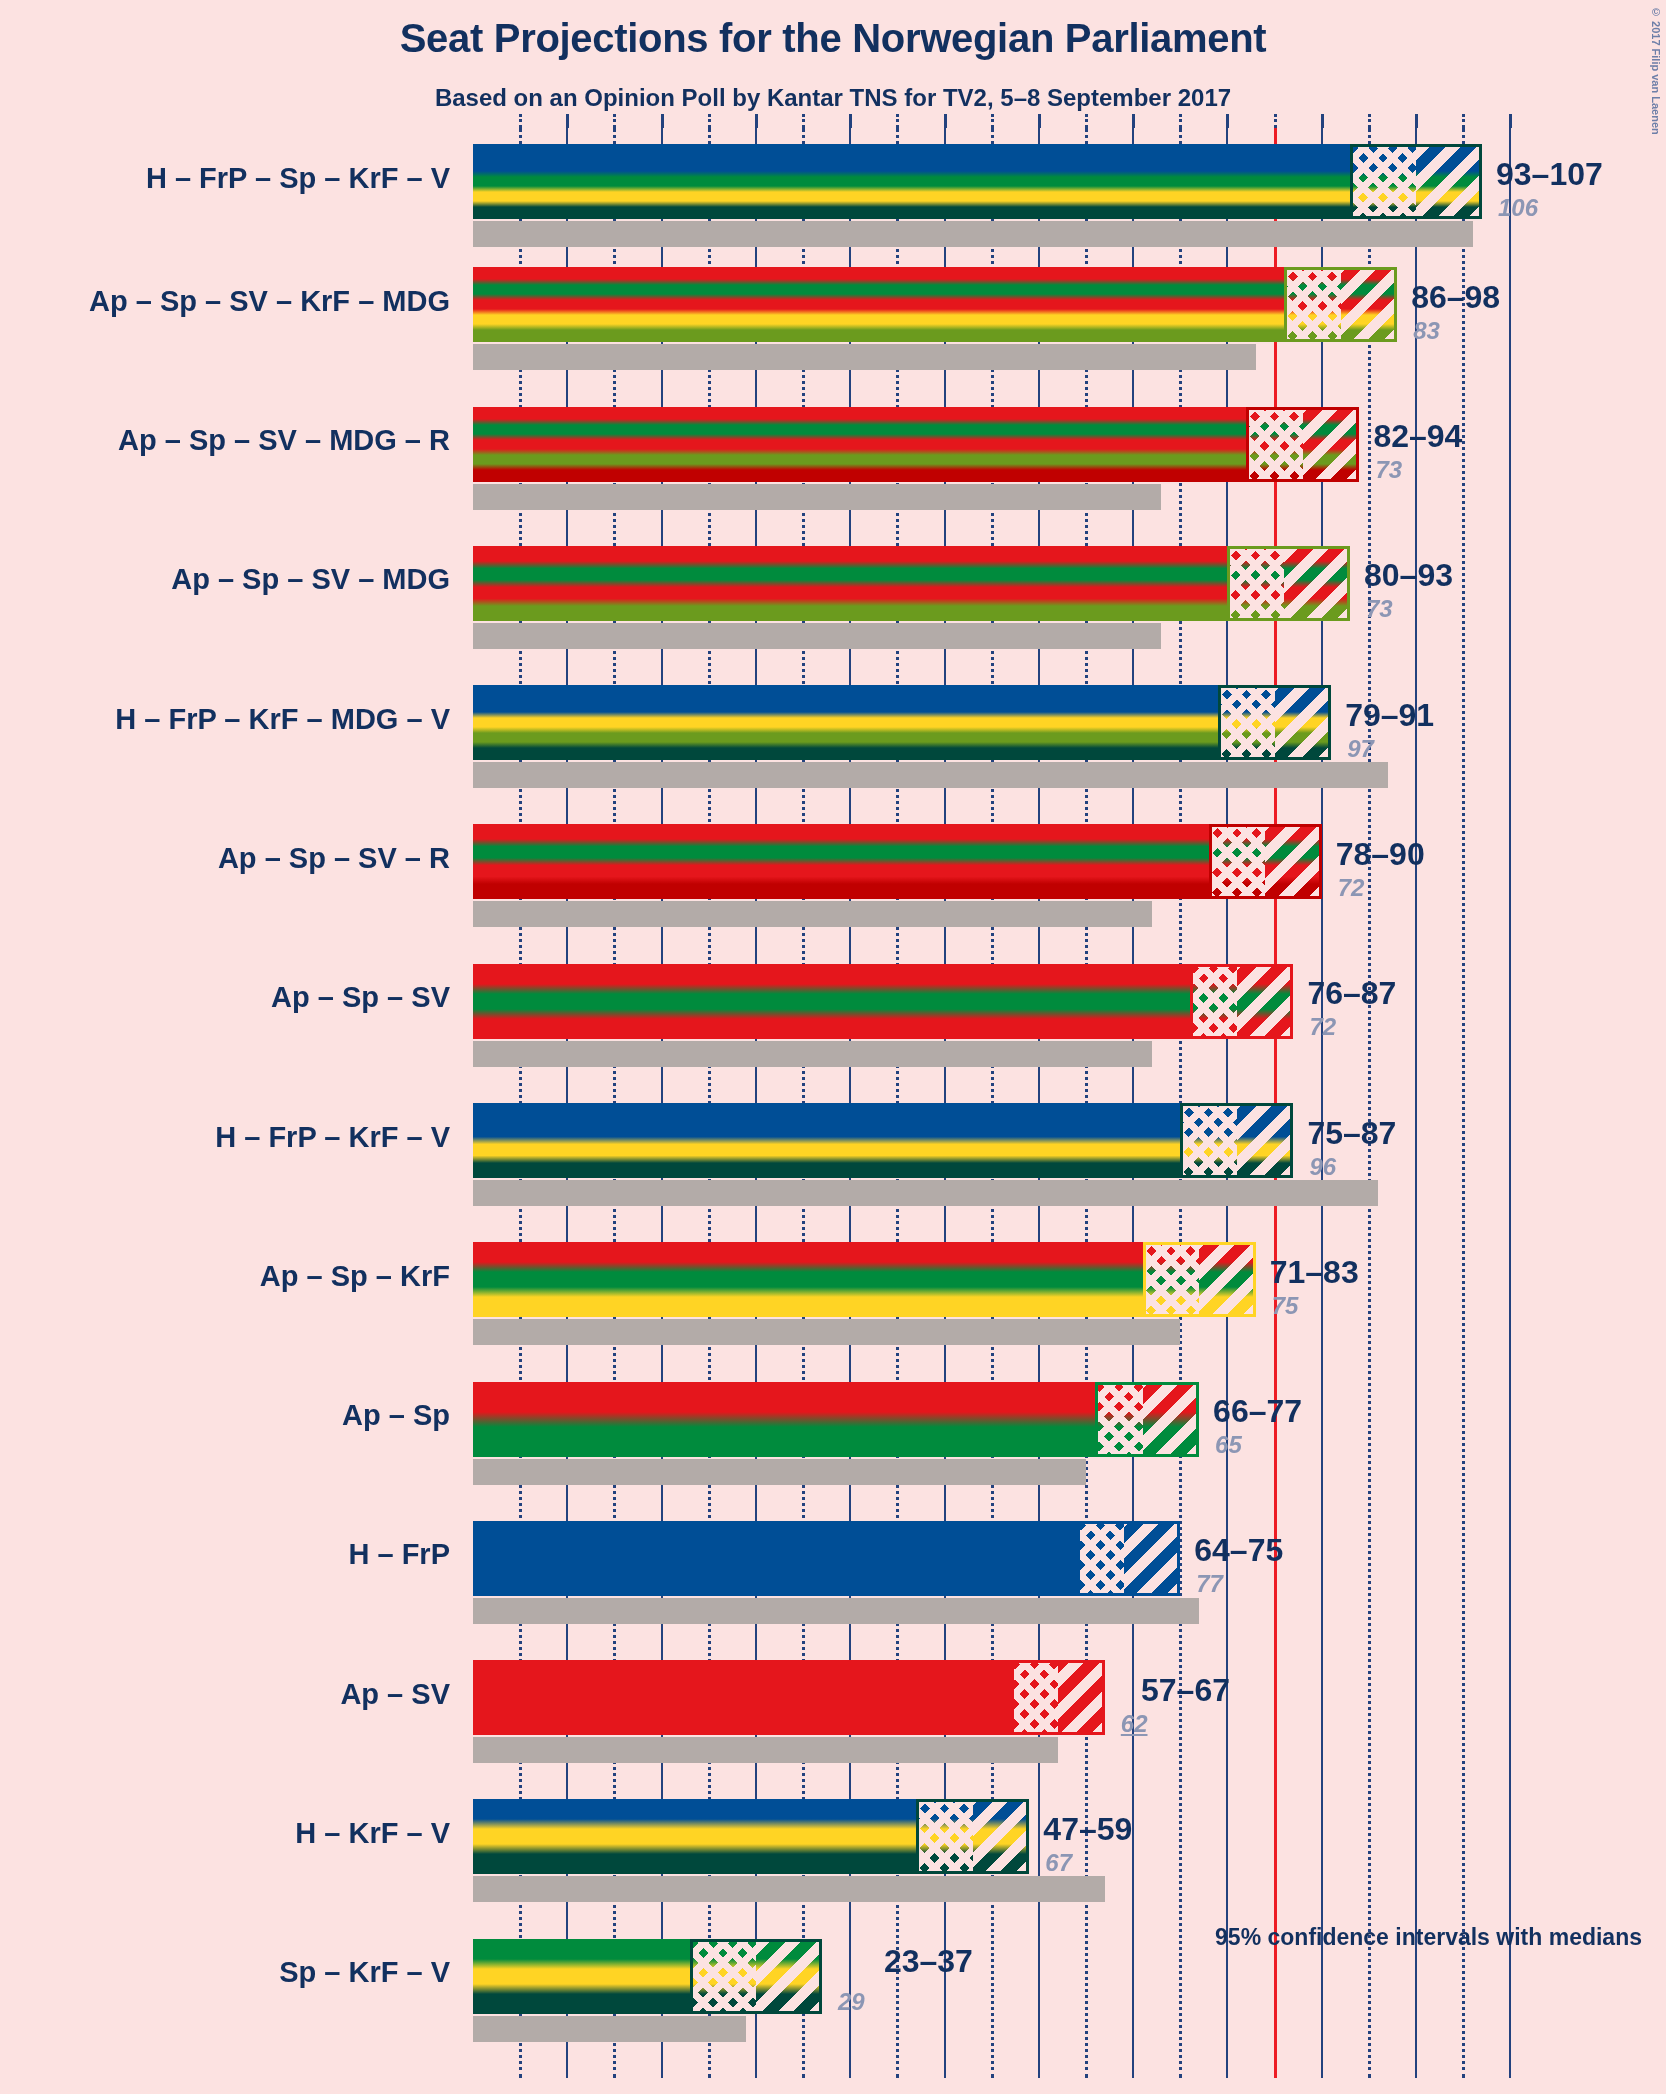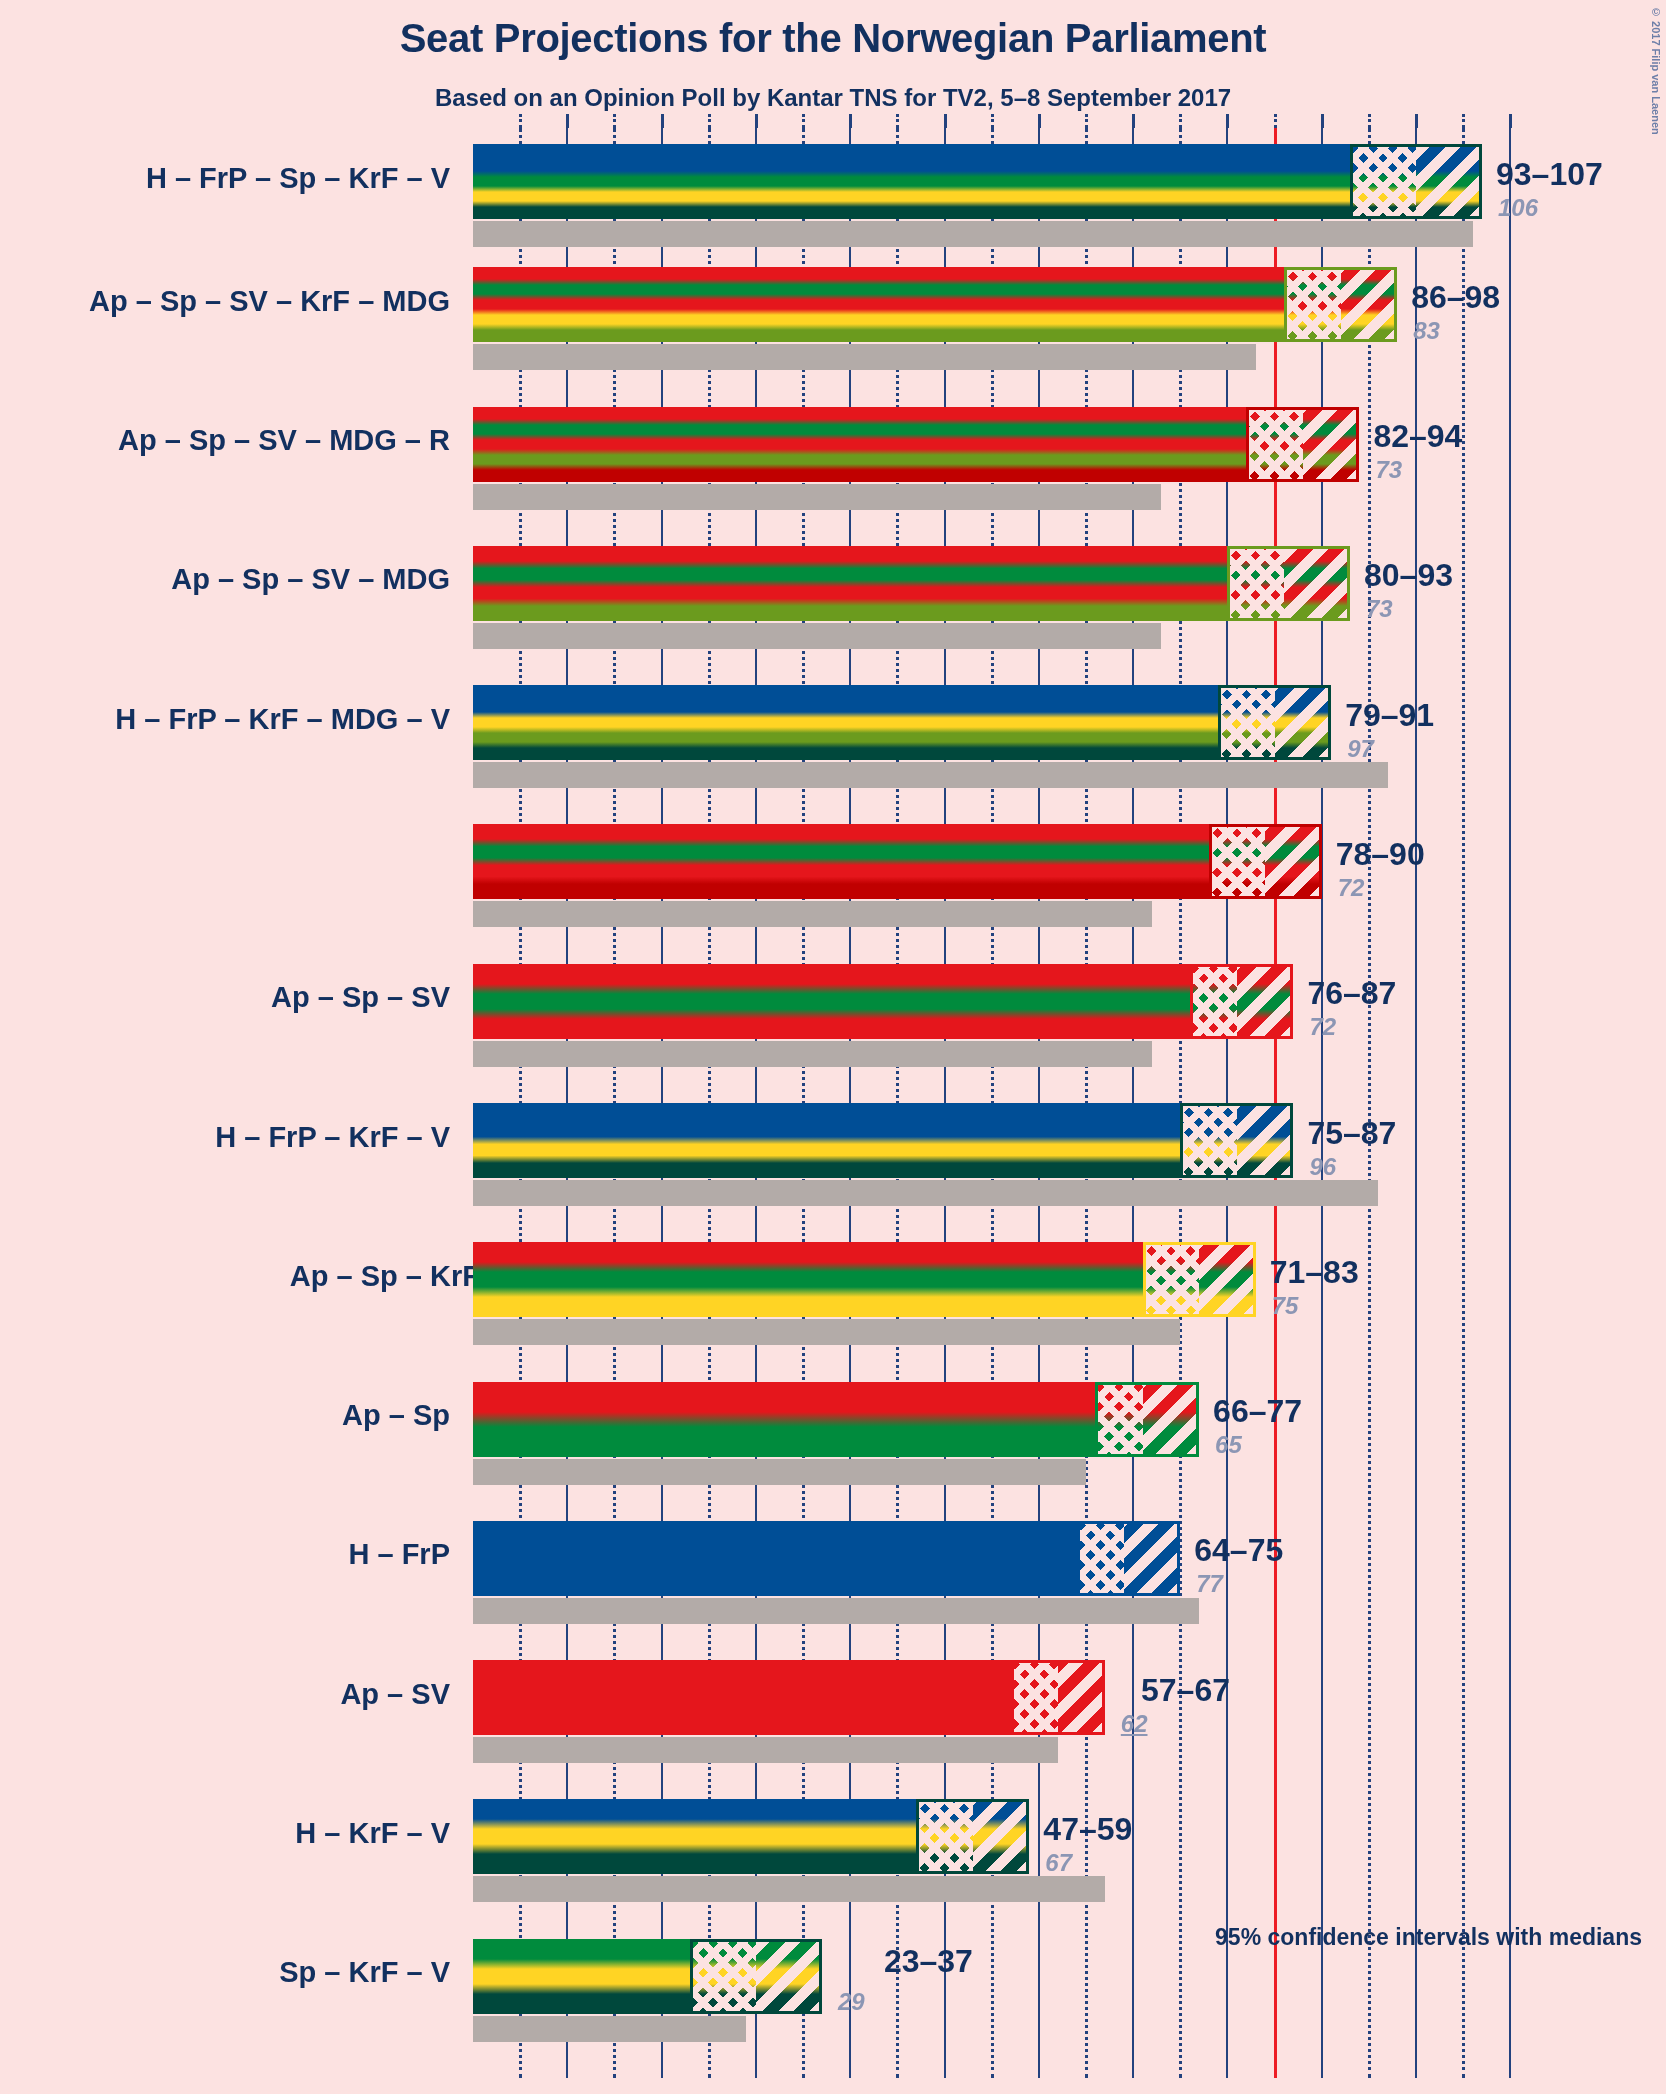--- a/index.html
+++ b/index.html
@@ -232,20 +232,21 @@
           <div style="position: absolute; left: 0px; top: 0px; width: 100%; height: 100%; background: linear-gradient(rgb(0, 78, 150) 0%, rgb(0, 78, 150) 16%, rgb(0, 78, 150) 24%, rgb(0, 78, 150) 36%, rgb(255, 212, 36) 44%, rgb(255, 212, 36) 56%, rgb(107, 155, 30) 64%, rgb(107, 155, 30) 76%, rgb(0, 72, 60) 84%, rgb(0, 72, 60) 100%);"></div>
           <div class="maskdiag"></div>
         </div>
         <div class="cbox" style="left: 744.97px; width: 113.16px; height: 75px; border-color: rgb(0, 72, 60);"></div>
         <div style="position: absolute; left: 855.13px; top: 0px; width: 3px; height: 75px; background: rgb(0, 72, 60);"></div>
         <div class="prev" style="top: 77px; width: 914.71px; background: rgb(179, 171, 168);"></div>
         <div class="ci" style="left: 872.13px; top: 11.5px;">79–91</div>
         <div class="med" style="left: 874.13px; top: 49.5px;">97</div>
       </div>
       <div class="row" style="top: 696.429px; height: 139.286px;">
+        <div class="rowlabel" style="top: 17.5px;">Ap – Sp – SV – R</div>
         <div class="cbar" style="left: 0px; top: 0px; width: 735.54px; height: 75px;">
           <div style="position: absolute; left: 0px; top: 0px; width: 100%; height: 100%; background: linear-gradient(rgb(229, 22, 28) 0%, rgb(229, 22, 28) 20%, rgb(0, 139, 61) 30%, rgb(0, 139, 61) 45%, rgb(229, 22, 28) 55%, rgb(229, 22, 28) 70%, rgb(192, 0, 0) 80%, rgb(192, 0, 0) 100%);"></div>
         </div>
         <div class="cbar" style="left: 735.54px; top: 0px; width: 56.58px; height: 75px;">
           <div style="position: absolute; left: 0px; top: 0px; width: 100%; height: 100%; background: linear-gradient(rgb(229, 22, 28) 0%, rgb(229, 22, 28) 20%, rgb(0, 139, 61) 30%, rgb(0, 139, 61) 45%, rgb(229, 22, 28) 55%, rgb(229, 22, 28) 70%, rgb(192, 0, 0) 80%, rgb(192, 0, 0) 100%);"></div>
           <div class="maskcross"></div>
         </div>
         <div class="cbar" style="left: 792.12px; top: 0px; width: 56.58px; height: 75px;">
           <div style="position: absolute; left: 0px; top: 0px; width: 100%; height: 100%; background: linear-gradient(rgb(229, 22, 28) 0%, rgb(229, 22, 28) 20%, rgb(0, 139, 61) 30%, rgb(0, 139, 61) 45%, rgb(229, 22, 28) 55%, rgb(229, 22, 28) 70%, rgb(192, 0, 0) 80%, rgb(192, 0, 0) 100%);"></div>
           <div class="maskdiag"></div>
@@ -288,21 +289,21 @@
           <div style="position: absolute; left: 0px; top: 0px; width: 100%; height: 100%; background: linear-gradient(rgb(0, 78, 150) 0%, rgb(0, 78, 150) 20%, rgb(0, 78, 150) 30%, rgb(0, 78, 150) 45%, rgb(255, 212, 36) 55%, rgb(255, 212, 36) 70%, rgb(0, 72, 60) 80%, rgb(0, 72, 60) 100%);"></div>
           <div class="maskdiag"></div>
         </div>
         <div class="cbox" style="left: 707.25px; width: 113.16px; height: 75px; border-color: rgb(0, 72, 60);"></div>
         <div style="position: absolute; left: 817.41px; top: 0px; width: 3px; height: 75px; background: rgb(0, 72, 60);"></div>
         <div class="prev" style="top: 77px; width: 905.28px; background: rgb(179, 171, 168);"></div>
         <div class="ci" style="left: 834.41px; top: 11.5px;">75–87</div>
         <div class="med" style="left: 836.41px; top: 49.5px;">96</div>
       </div>
       <div class="row" style="top: 1114.29px; height: 139.286px;">
-        <div class="rowlabel" style="top: 17.5px; margin-left: 30px;">Ap – Sp – KrF</div>
+        <div class="rowlabel" style="top: 17.5px;">Ap – Sp – KrF</div>
         <div class="cbar" style="left: 0px; top: 0px; width: 669.53px; height: 75px;">
           <div style="position: absolute; left: 0px; top: 0px; width: 100%; height: 100%; background: linear-gradient(rgb(229, 22, 28) 0%, rgb(229, 22, 28) 26.67%, rgb(0, 139, 61) 40%, rgb(0, 139, 61) 60%, rgb(255, 212, 36) 73.33%, rgb(255, 212, 36) 100%);"></div>
         </div>
         <div class="cbar" style="left: 669.53px; top: 0px; width: 56.58px; height: 75px;">
           <div style="position: absolute; left: 0px; top: 0px; width: 100%; height: 100%; background: linear-gradient(rgb(229, 22, 28) 0%, rgb(229, 22, 28) 26.67%, rgb(0, 139, 61) 40%, rgb(0, 139, 61) 60%, rgb(255, 212, 36) 73.33%, rgb(255, 212, 36) 100%);"></div>
           <div class="maskcross"></div>
         </div>
         <div class="cbar" style="left: 726.11px; top: 0px; width: 56.58px; height: 75px;">
           <div style="position: absolute; left: 0px; top: 0px; width: 100%; height: 100%; background: linear-gradient(rgb(229, 22, 28) 0%, rgb(229, 22, 28) 26.67%, rgb(0, 139, 61) 40%, rgb(0, 139, 61) 60%, rgb(255, 212, 36) 73.33%, rgb(255, 212, 36) 100%);"></div>
           <div class="maskdiag"></div>

